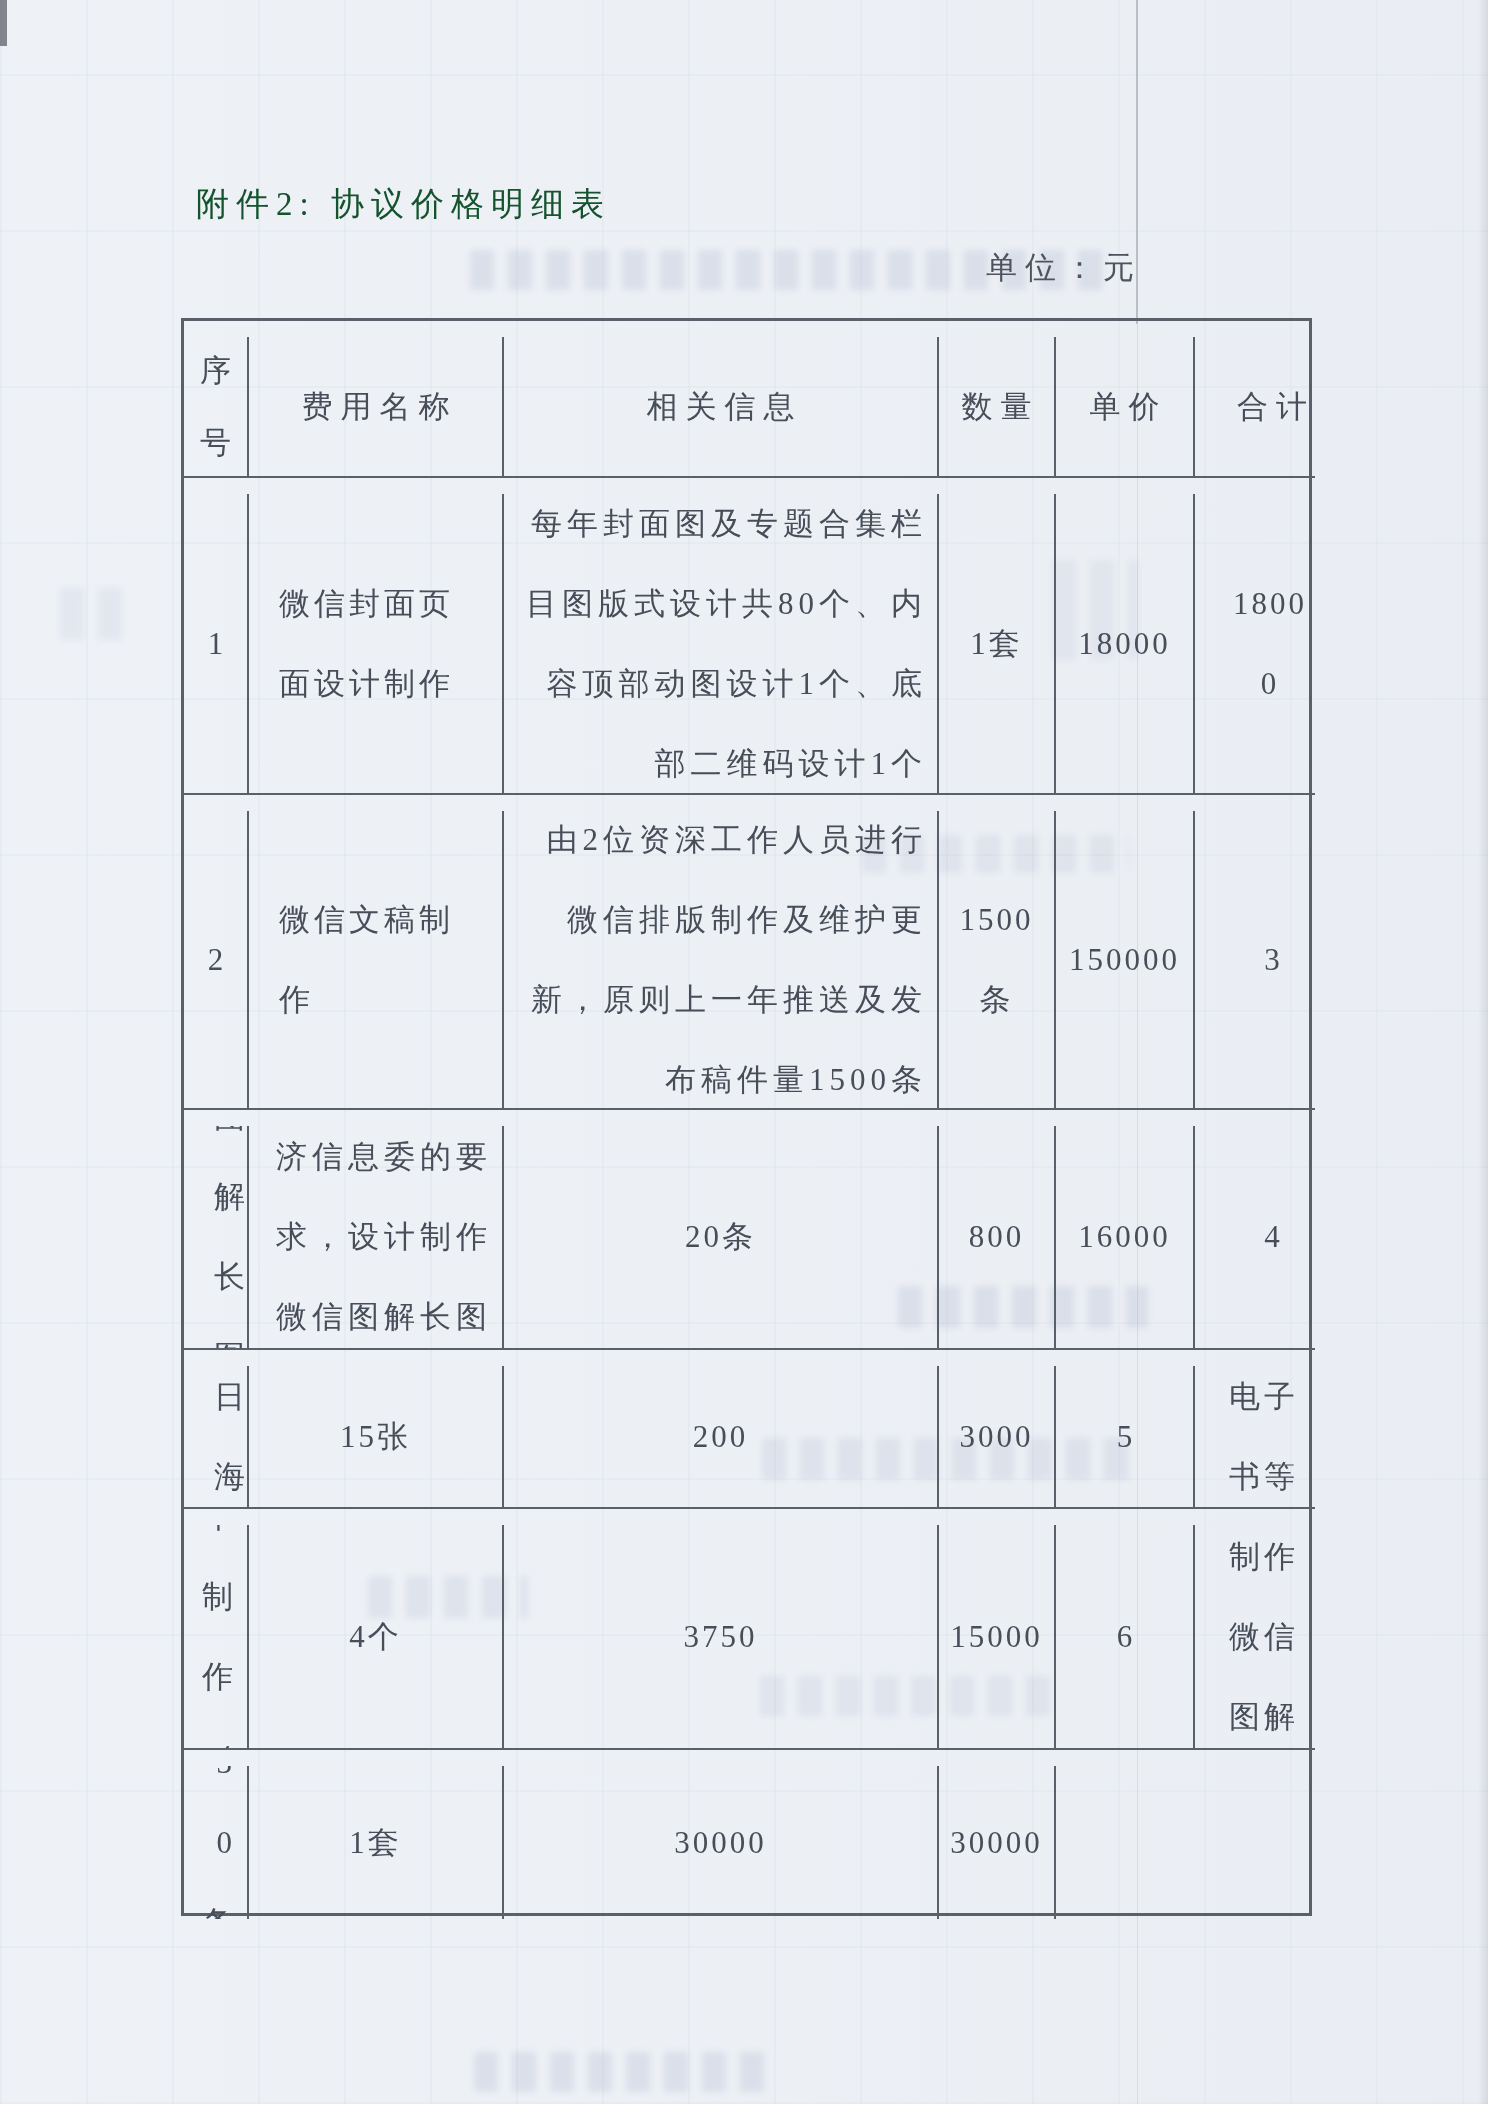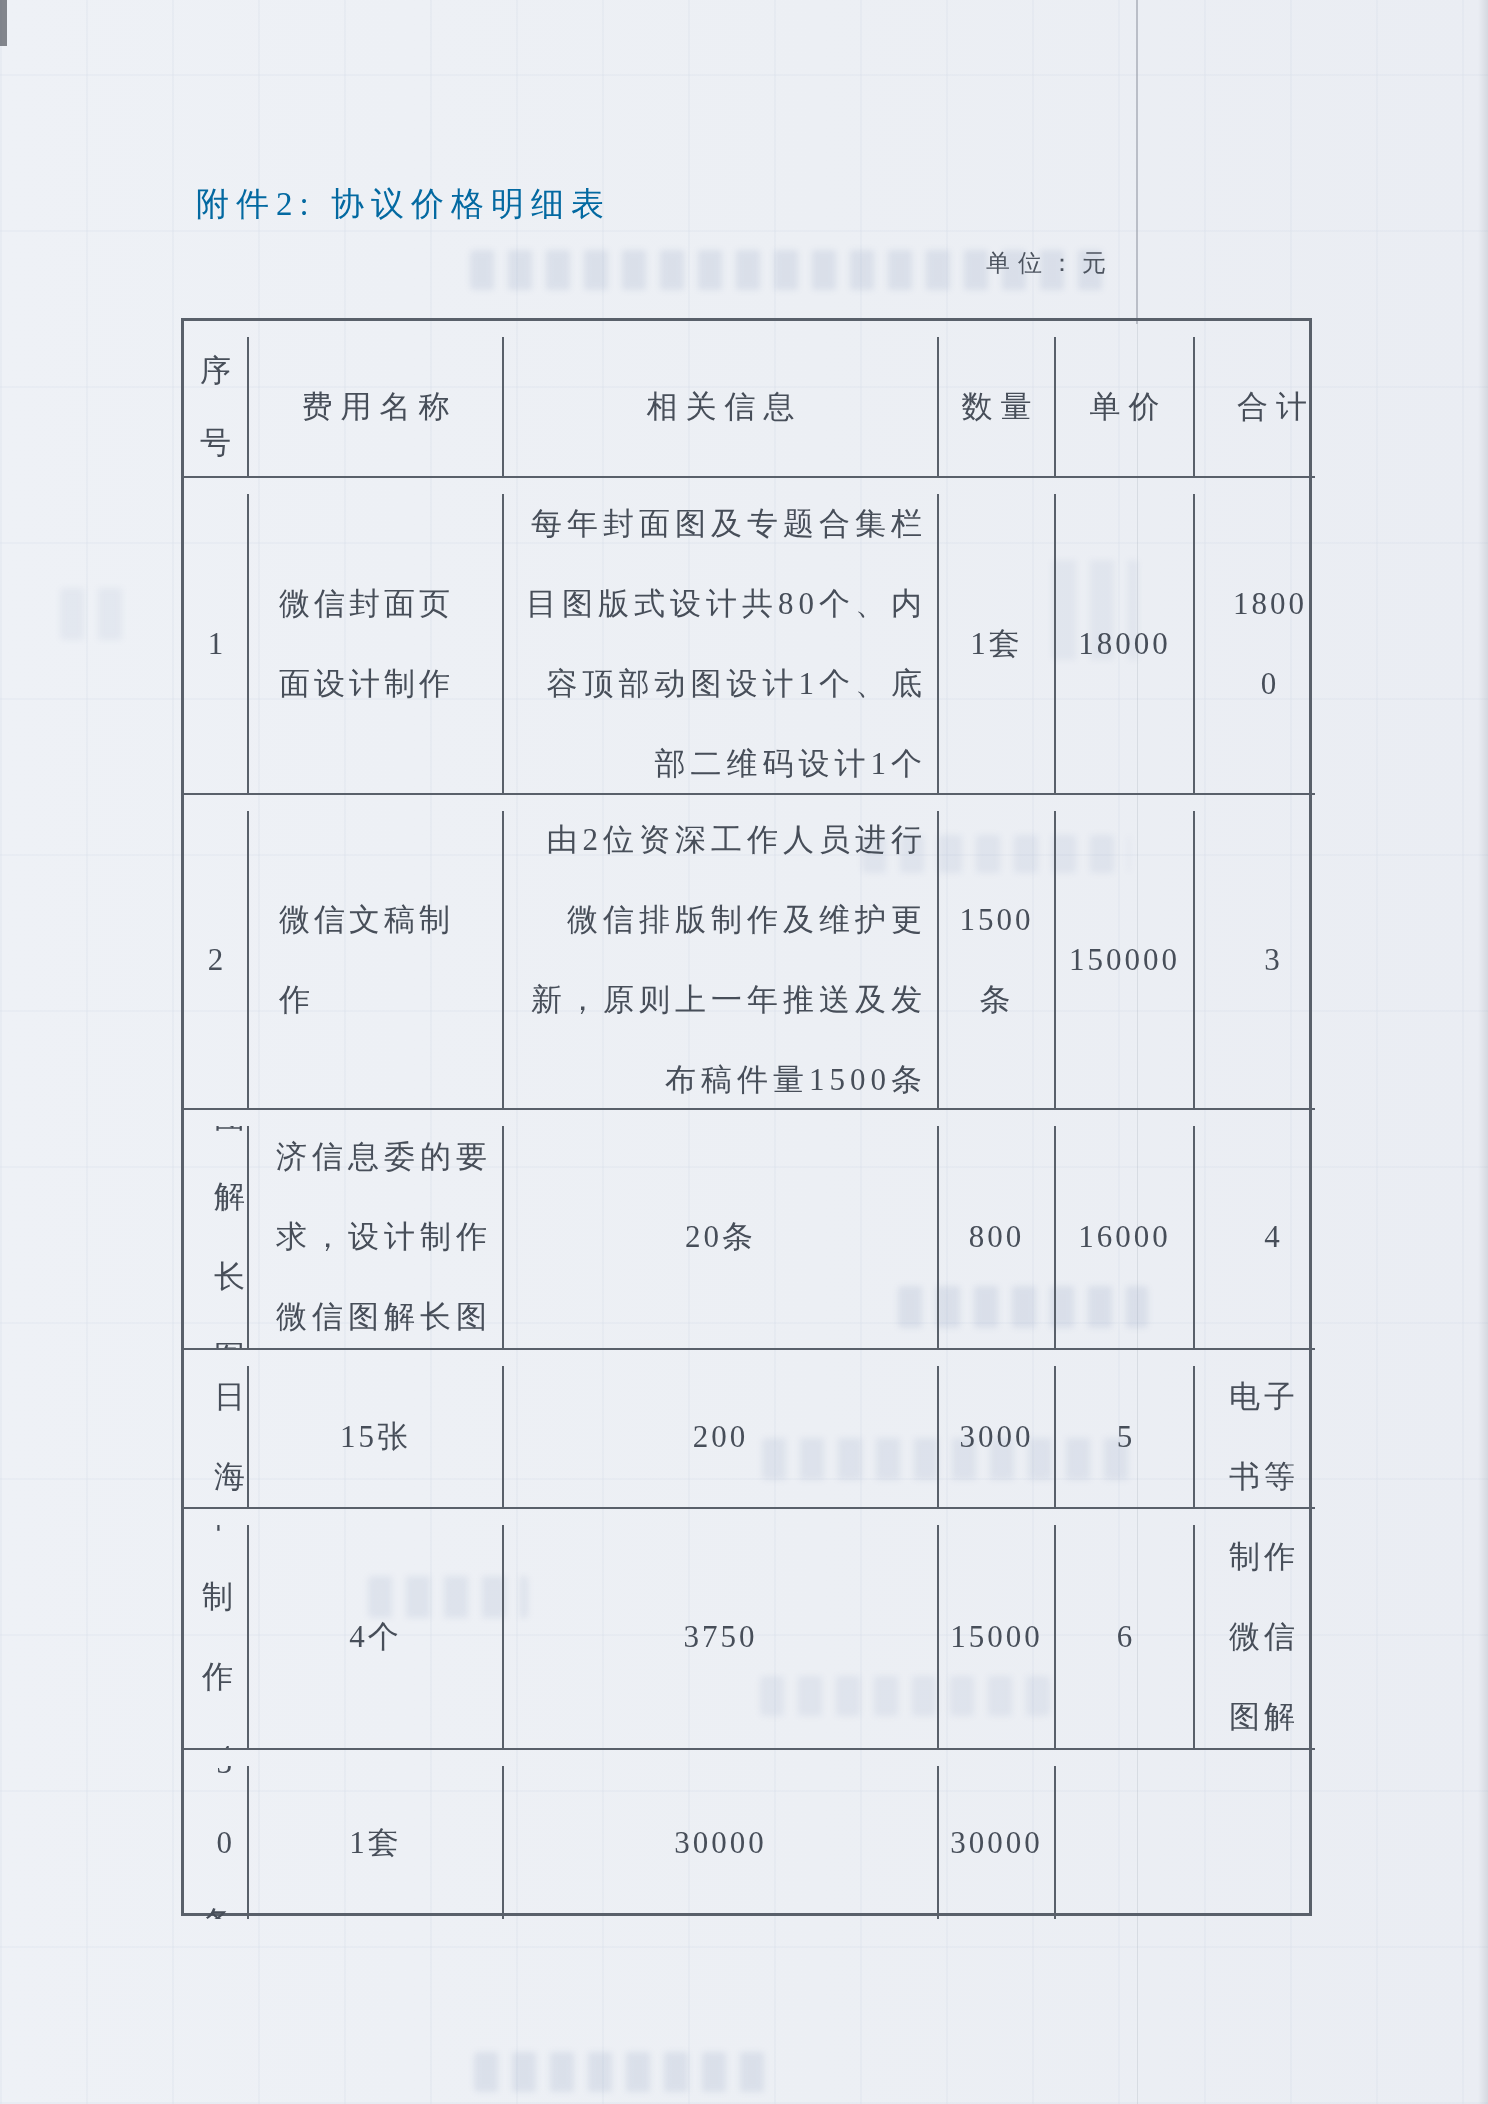--- a/index.html
+++ b/index.html
@@ -19,26 +19,26 @@
       #edf0f5;
     background-color:var(--paper);
     font-family:"Liberation Serif","DejaVu Serif",serif;
     color:var(--ink);
     overflow:hidden;
   }
 
   .title{
     position:absolute;left:196px;top:182px;
     font-size:33px;letter-spacing:7px;
-    color:#0369a1;
+    color:#14532d;
     white-space:nowrap;
   }
   .unit-label{
     position:absolute;left:986px;top:247px;
-    font-size:24px;letter-spacing:8px;
+    font-size:31px;letter-spacing:8px;
     color:#4d545f;
     white-space:nowrap;
   }
 
   
   .price-table{
     position:absolute;left:181px;top:318px;
     width:1131px;height:1598px;
     display:grid;
     grid-template-columns:65px 255px 435px 117px 139px 120px;

